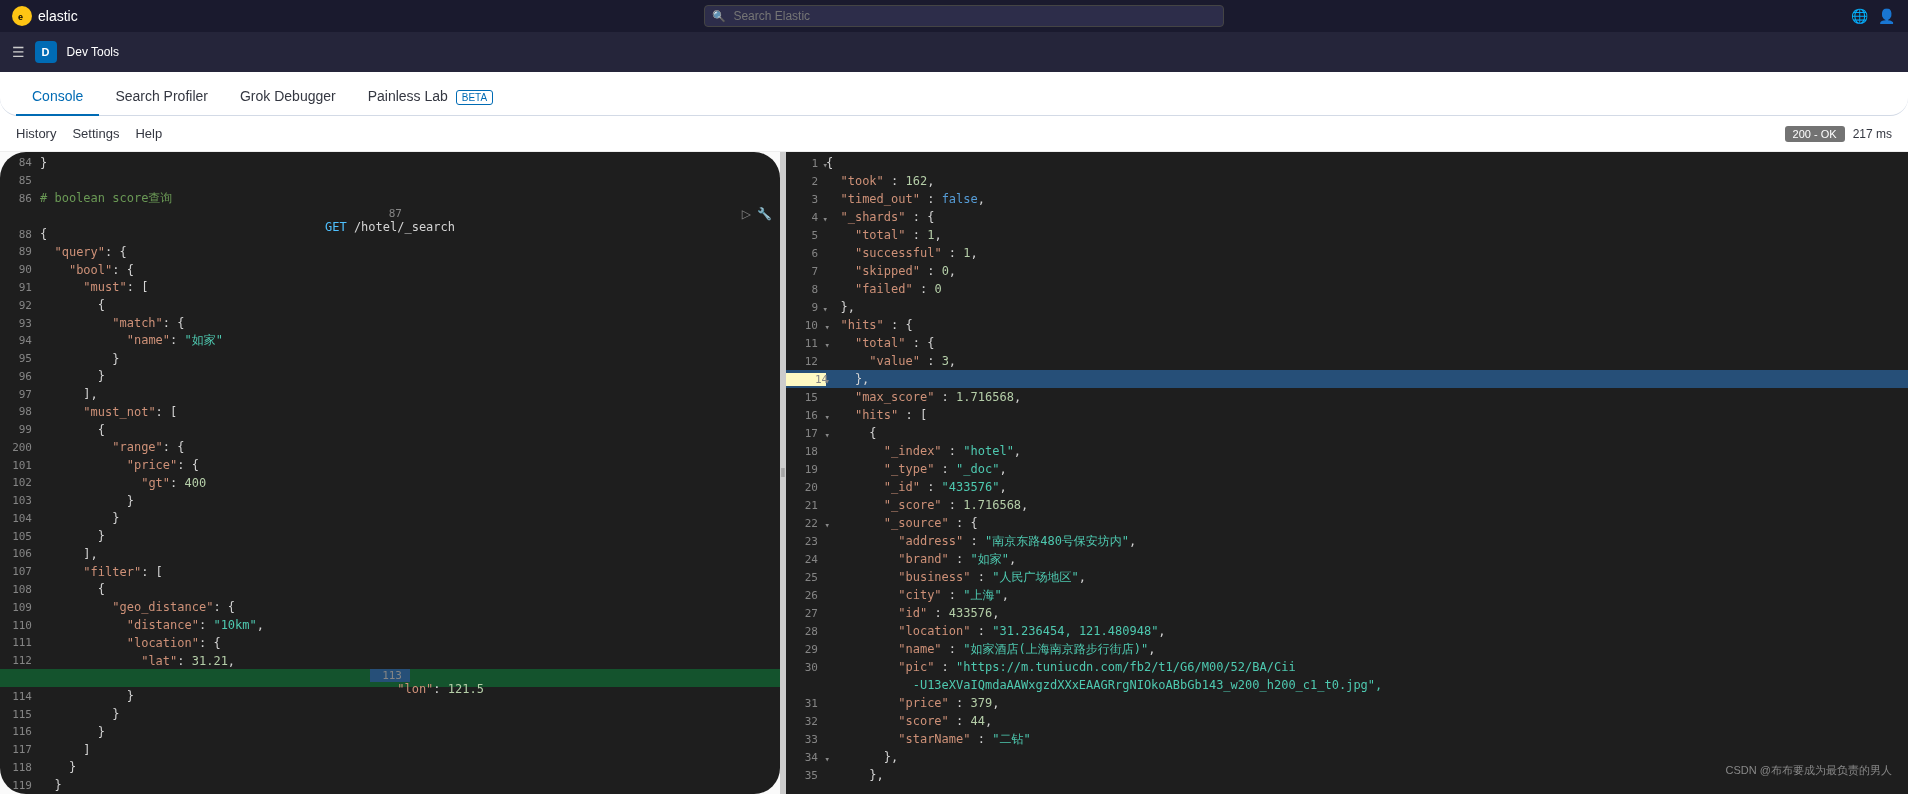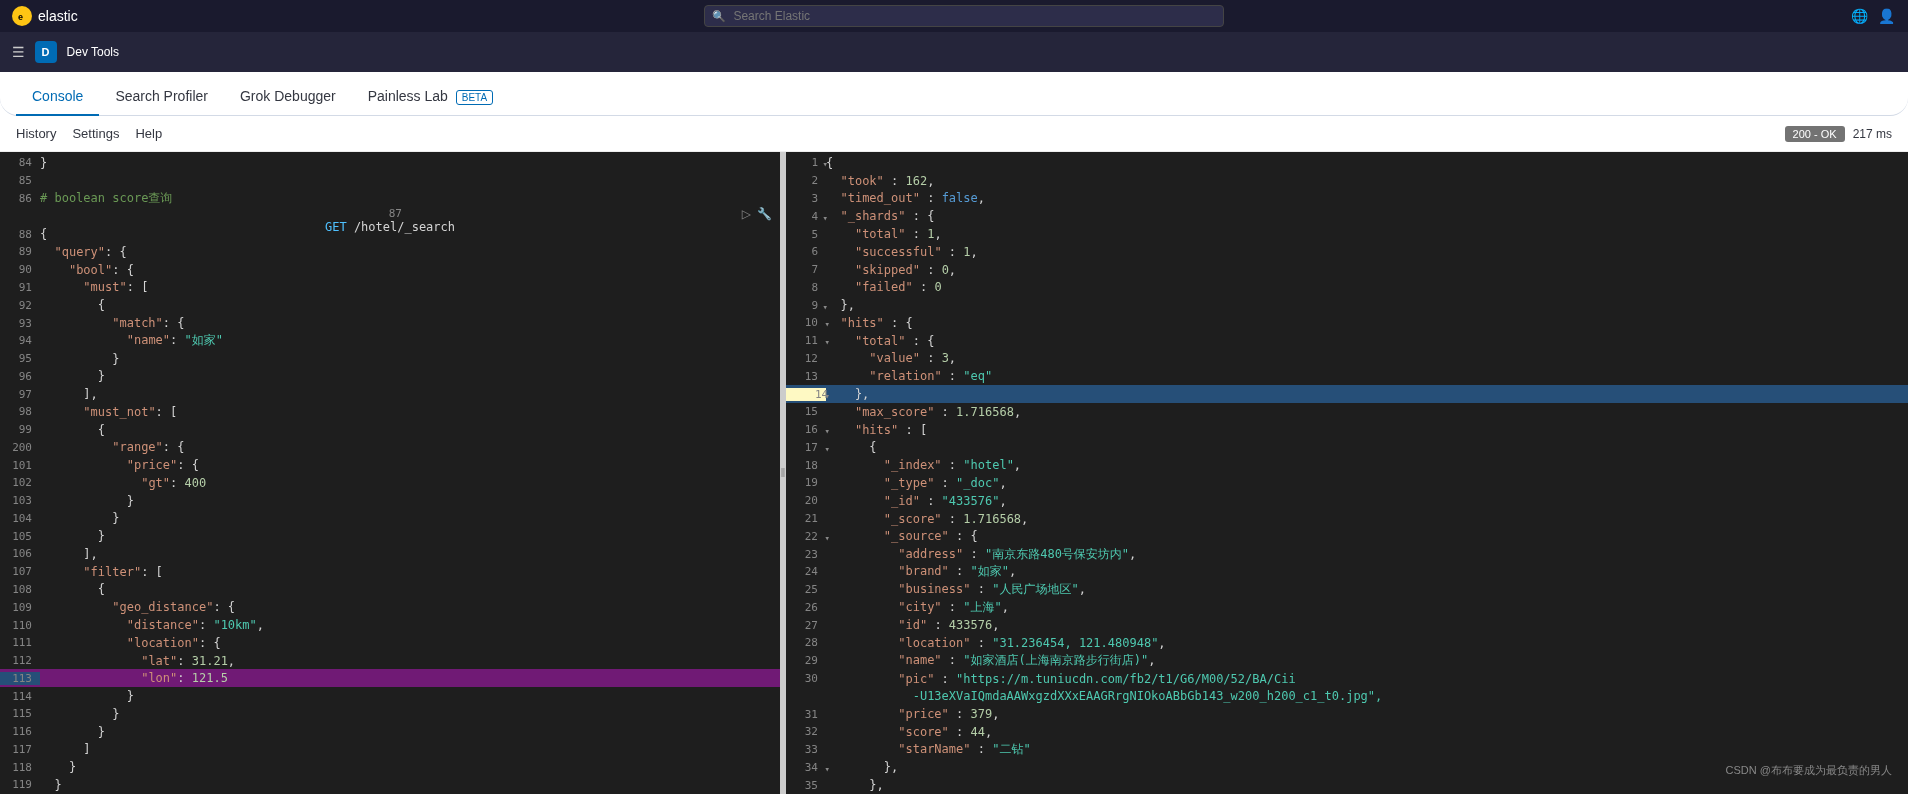--- a/index.html
+++ b/index.html
@@ -161,20 +161,21 @@
       background: #fafafa;
     }
 
     
     .editor-panel {
       flex: 0 0 780px;
       background: #1e1e1e;
       overflow: hidden;
       position: relative;
       display: flex;
+      border-radius: 26px;
     }
     .code-line {
       display: flex;
       height: 18px;
       align-items: center;
     }
     .line-num {
       width: 40px;
       text-align: right;
       padding-right: 8px;
@@ -431,21 +432,21 @@
       <div class="code-line">
         <span class="line-num">111</span>
         <span class="line-content"><span class="c-white">            </span><span class="c-orange">"location"</span><span class="c-white">: {</span></span>
       </div>
 
       <div class="code-line">
         <span class="line-num">112</span>
         <span class="line-content"><span class="c-white">              </span><span class="c-orange">"lat"</span><span class="c-white">: </span><span class="c-number">31.21</span><span class="c-white">,</span></span>
       </div>
 
-      <div class="code-line" style="background:#701a75;">
+      <div class="code-line" style="background:#14532d;flex-direction:column;">
         <span class="line-num" style="background:#264f78;">113</span>
         <span class="line-content"><span class="c-white">              </span><span class="c-orange">"lon"</span><span class="c-white">: </span><span class="c-number">121.5</span></span>
       </div>
 
       <div class="code-line">
         <span class="line-num">114</span>
         <span class="line-content c-white">            }</span>
       </div>
 
       <div class="code-line">
@@ -533,24 +534,20 @@
       <div class="code-line">
         <span class="line-num" style="position:relative;">11 <span style="color:#888;font-size:9px;position:absolute;right:-4px;top:3px;">▾</span></span>
         <span class="line-content"><span class="c-white">    </span><span class="c-orange">"total"</span><span class="c-white"> : {</span></span>
       </div>
 
       <div class="code-line">
         <span class="line-num">12</span>
         <span class="line-content"><span class="c-white">      </span><span class="c-orange">"value"</span><span class="c-white"> : </span><span class="c-number">3</span><span class="c-white">,</span></span>
       </div>
 
-      <div class="code-line">
-        <span class="line-num">13</span>
-        <span class="line-content"><span class="c-white">      </span><span class="c-orange">"relation"</span><span class="c-white"> : </span><span class="c-cyan">"eq"</span></span>
-      </div>
 
       <div class="code-line" style="background:#264f78;">
         <span class="line-num" style="background:#fef9c3;position:relative;padding-left:29px;">14 <span style="color:#888;font-size:9px;position:absolute;right:-4px;top:3px;">▾</span></span>
         <span class="line-content c-white">    },</span>
       </div>
 
       <div class="code-line">
         <span class="line-num">15</span>
         <span class="line-content"><span class="c-white">    </span><span class="c-orange">"max_score"</span><span class="c-white"> : </span><span class="c-number">1.716568</span><span class="c-white">,</span></span>
       </div>

